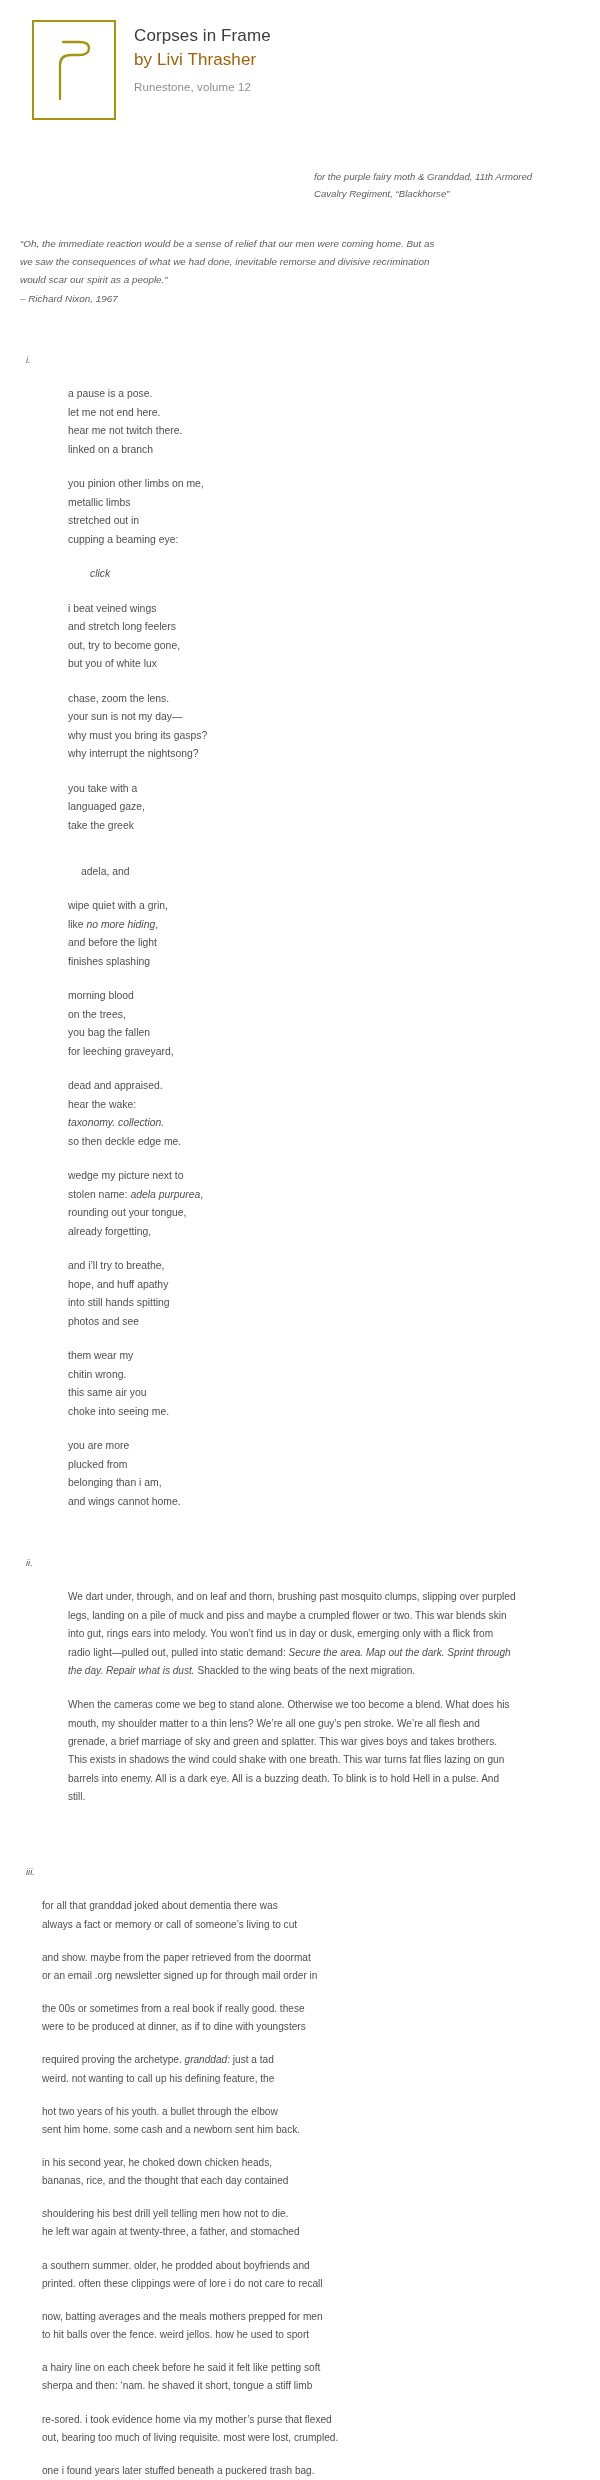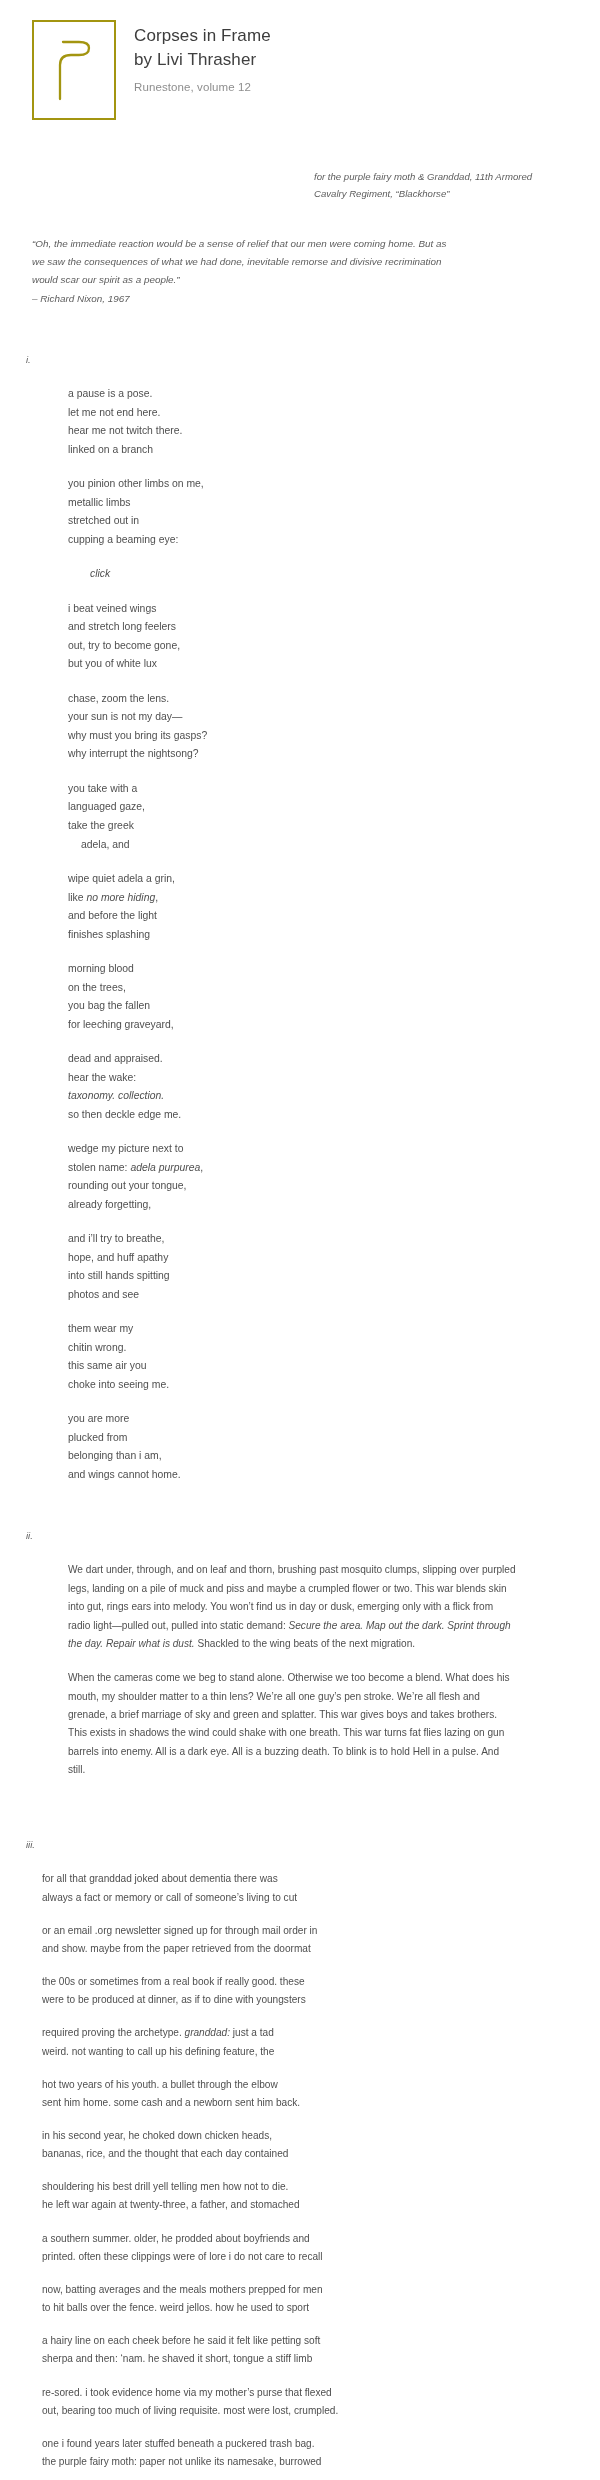--- a/index.html
+++ b/index.html
@@ -46,21 +46,21 @@
   .pub-title {
     font-size: 17px;
     line-height: 1.42;
     color: #3c3c3c;
     font-weight: 400;
     letter-spacing: .1px;
   }
   .pub-author {
     font-size: 17px;
     line-height: 1.42;
-    color: #404040;
+    color: #a16207;
     font-weight: 400;
     letter-spacing: .1px;
   }
   .pub-issue {
     font-size: 11.5px;
     color: #8e8e8e;
     margin-top: 9px;
     letter-spacing: .1px;
   }
 
@@ -71,21 +71,21 @@
     margin-left: auto;
     font-style: italic;
     font-size: 9.6px;
     line-height: 1.78;
     color: #5d5d5d;
     text-align: left;
   }
 
   
   .epigraph {
-    margin: 33px 0 0 32px;
+    margin: 33px 0 0 20px;
     width: 516px;
     font-style: italic;
     font-size: 9.9px;
     line-height: 1.82;
     color: #5d5d5d;
   }
   .epigraph .attribution {
     display: block;
     margin-top: 1px;
   }
@@ -107,21 +107,21 @@
     margin-left: 68px;
     font-size: 10.4px;
     line-height: 1.78;
     color: #4f4f4f;
   }
   .verse .stanza {
     margin-bottom: 16px;
   }
   .verse .line { white-space: pre-wrap; }
   .verse .line.indent { padding-left: 22px; }
-  .verse .line.indent-sm { padding-left: 13px; }
+  .verse .line.indent-sm { padding-left: 13px; margin-top: 27px; }
   .verse .line em,
   .verse .line i { }
 
   
   .prose {
     margin-left: 68px;
     width: 448px;
     font-size: 10.1px;
     line-height: 1.82;
     color: #4f4f4f;
@@ -206,21 +206,21 @@
             <div class="line">why must you bring its gasps?</div>
             <div class="line">why interrupt the nightsong?</div>
           </div>
           <div class="stanza">
             <div class="line">you take with a</div>
             <div class="line">languaged gaze,</div>
             <div class="line">take the greek</div>
             <div class="line indent-sm">adela, and</div>
           </div>
           <div class="stanza">
-            <div class="line">wipe quiet adela a grin,</div>
+            <div class="line">wipe quiet with a grin,</div>
             <div class="line">like <em>no more hiding</em>,</div>
             <div class="line">and before the light</div>
             <div class="line">finishes splashing</div>
           </div>
           <div class="stanza">
             <div class="line">morning blood</div>
             <div class="line">on the trees,</div>
             <div class="line">you bag the fallen</div>
             <div class="line">for leeching graveyard,</div>
           </div>
@@ -264,22 +264,22 @@
         </div>
       </div>
       <div class="section">
         <div class="section-num section-iii-head">iii.</div>
         <div class="couplets">
           <div class="couplet">
             <div class="line">for all that granddad joked about dementia there was</div>
             <div class="line">always a fact or memory or call of someone’s living to cut</div>
           </div>
           <div class="couplet">
+            <div class="line">and show. maybe from the paper retrieved from the doormat</div>
             <div class="line">or an email .org newsletter signed up for through mail order in</div>
-            <div class="line">and show. maybe from the paper retrieved from the doormat</div>
           </div>
           <div class="couplet">
             <div class="line">the 00s or sometimes from a real book if really good. these</div>
             <div class="line">were to be produced at dinner, as if to dine with youngsters</div>
           </div>
           <div class="couplet">
             <div class="line">required proving the archetype. <em>granddad:</em> just a tad</div>
             <div class="line">weird. not wanting to call up his defining feature, the</div>
           </div>
           <div class="couplet">

